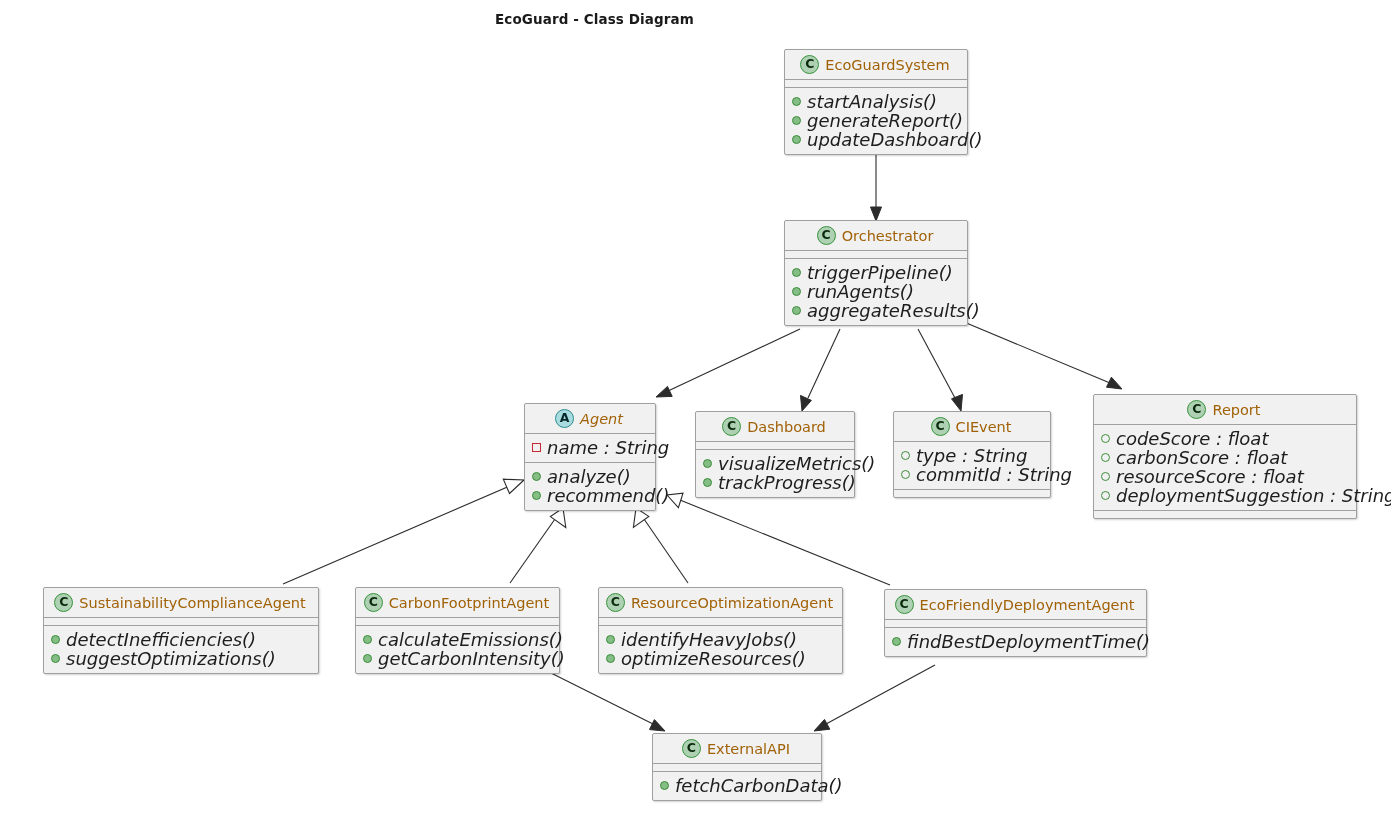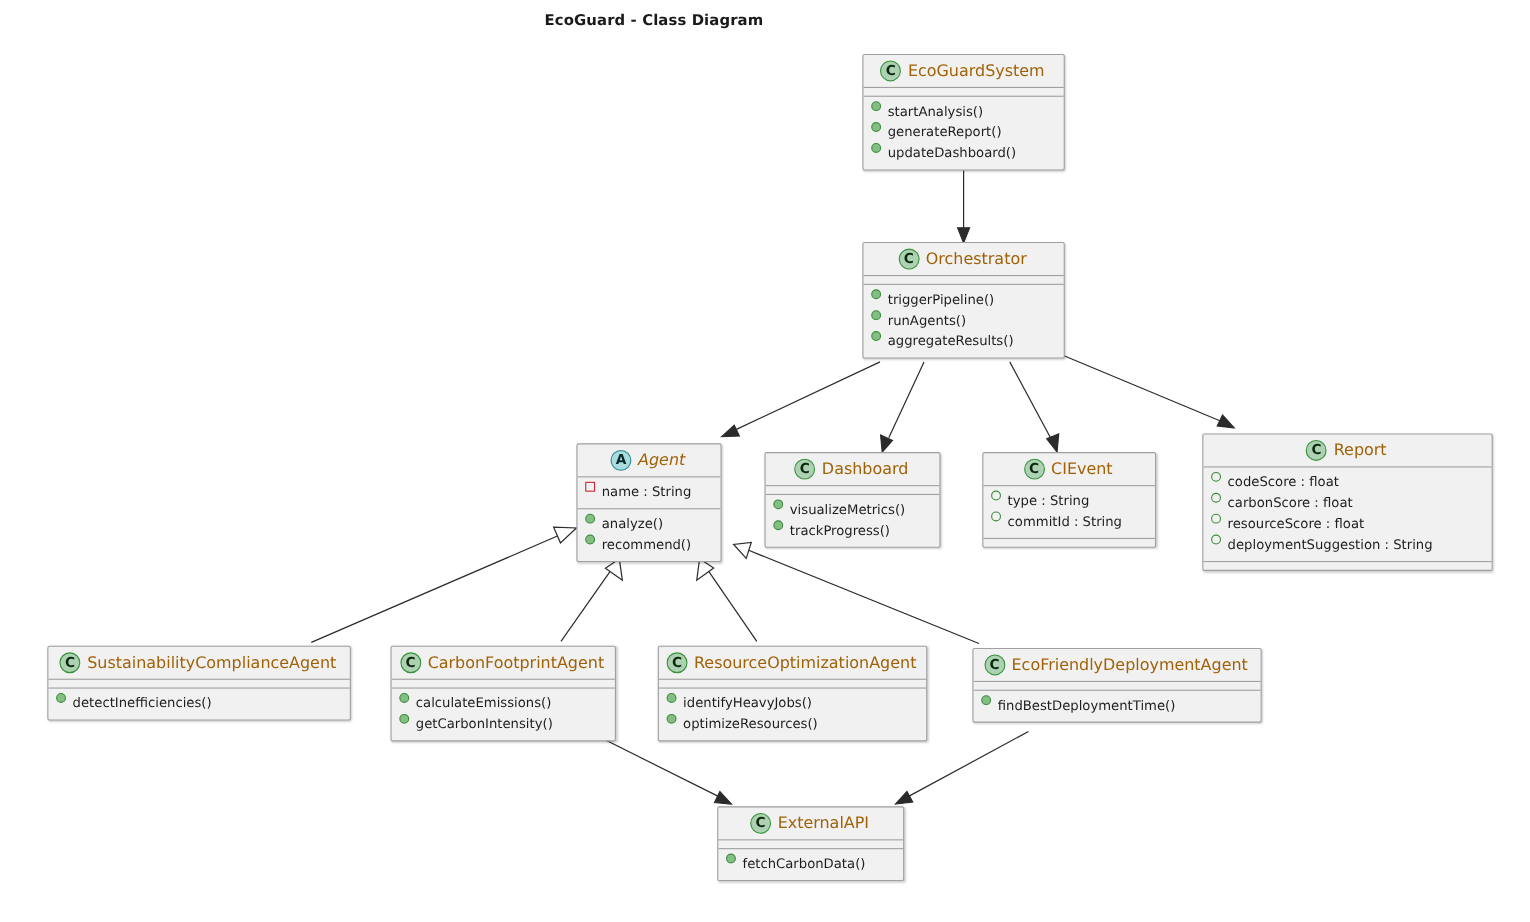--- a/index.html
+++ b/index.html
@@ -90,26 +90,27 @@
   .compartment {
     border-top: 1px solid #A0A0A0;
     padding: 4px 8px 5px 7px;
   }
   .compartment.empty {
     padding: 0;
     height: 7px;
   }
   .member {
     display: flex;
-    align-items: flex-start;
+    align-items: center;
     gap: 6px;
     white-space: nowrap;
     line-height: 19px;
-    font-size: 12px;
+    font-size: 18px;
     color: #1d1d1d;
+    font-style: italic;
   }
   .vis {
     width: 9px;
     height: 9px;
     min-width: 9px;
     box-sizing: border-box;
     display: inline-block;
   }
   
   .vis.pub-method {
@@ -342,20 +343,24 @@
     <div class="class-header">
       <span class="stereo-icon cls">C</span>
       <span class="class-name">SustainabilityComplianceAgent</span>
     </div>
     <div class="compartment empty"></div>
     <div class="compartment">
       <div class="member">
         <span class="vis pub-method"></span>
         <span>detectInefficiencies()</span>
       </div>
+      <div class="member">
+        <span class="vis pub-method"></span>
+        <span>suggestOptimizations()</span>
+      </div>
     </div>
   </div>
 
   <div class="uml-class" style="left:355px; top:587px; width:205px;">
     <div class="class-header">
       <span class="stereo-icon cls">C</span>
       <span class="class-name">CarbonFootprintAgent</span>
     </div>
     <div class="compartment empty"></div>
     <div class="compartment">

